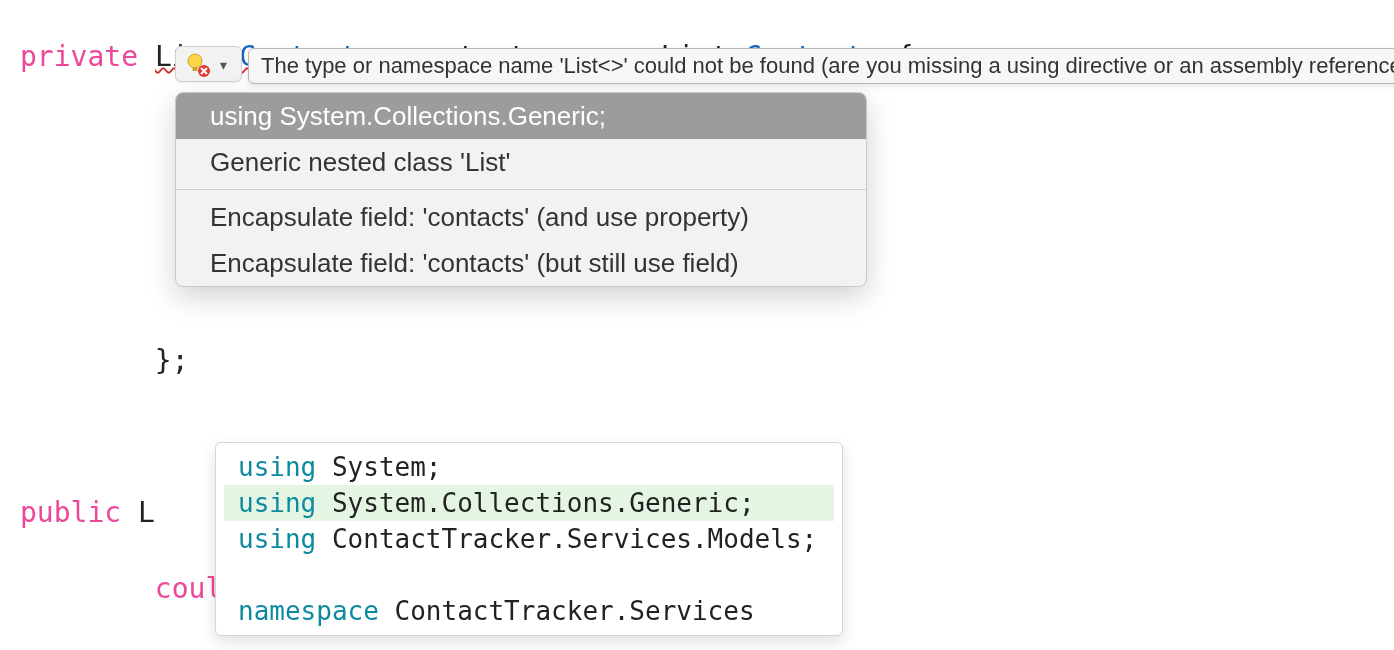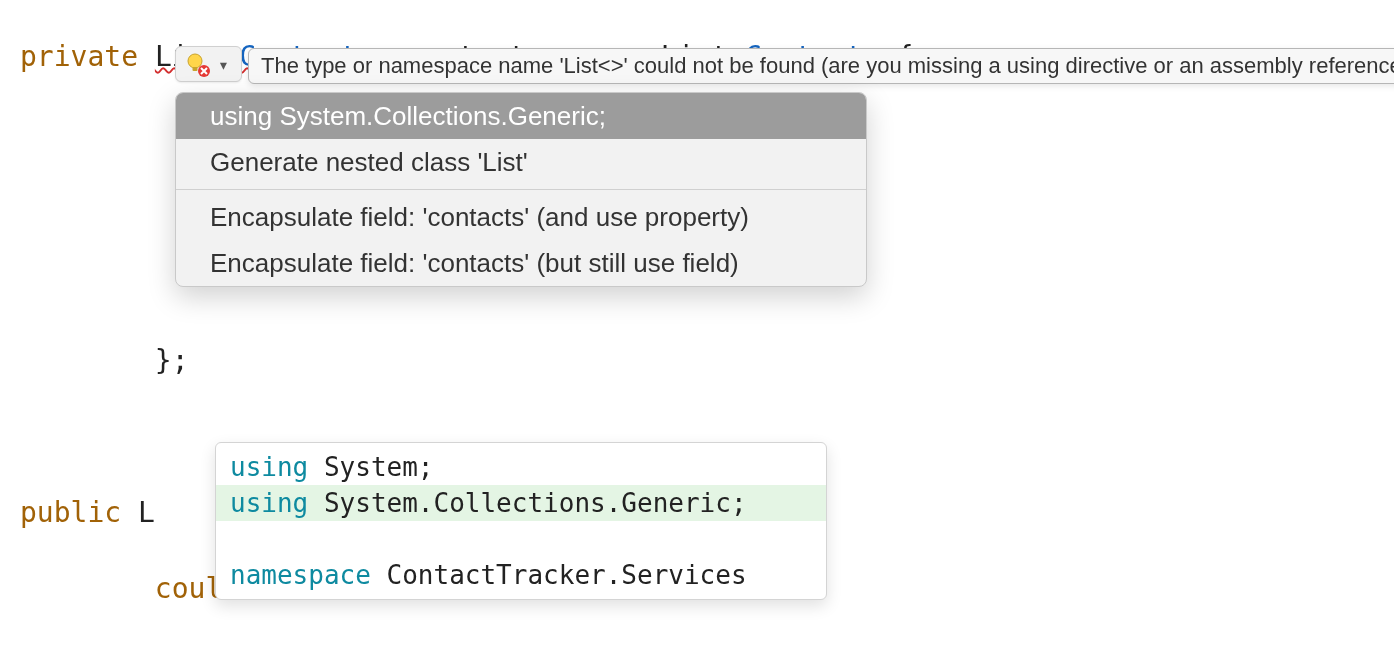--- a/index.html
+++ b/index.html
@@ -14,21 +14,21 @@
     position: relative;
   }
   .code-area {
     position: absolute;
     top: 0;
     left: 0;
     padding: 0 20px;
     line-height: 38px;
     white-space: pre;
   }
-  .kw { color: #a16207; }       
+  .kw { color: #ec4899; }       
   .type { color: #1565c0; }     
   .plain { color: #222; }
   .squiggle {
     text-decoration-line: underline;
     text-decoration-style: wavy;
     text-decoration-color: #d32f2f;
     text-decoration-thickness: 2px;
   }
 
   
@@ -105,21 +105,21 @@
   
   .preview-box {
     position: absolute;
     left: 215px;
     top: 442px;
     width: 610px;
     background: #ffffff;
     border: 1px solid #d4d4d4;
     border-radius: 6px;
     box-shadow: 0 6px 16px rgba(0,0,0,0.12);
-    padding: 6px 0;
+    padding: 6px 8px;
     font-family: "Menlo", "Consolas", monospace;
     font-size: 26px;
     line-height: 36px;
   }
   .preview-line { padding: 0 14px; white-space: pre; }
   .preview-line.added { background: #e4f5e4; }
   .ns-kw { color: #0e8aa0; }
 </style>
 </head>
 <body>
@@ -150,24 +150,25 @@
       <path d="M17 17 L23 23 M23 17 L17 23" stroke="#ffffff" stroke-width="2"></path>
     </svg>
   </span>
   <span class="chevron">▾</span>
 </div>
 
 <div class="tooltip-box">The type or namespace name 'List&lt;&gt;' could not be found (are you missing a using directive or an assembly reference?)</div>
 
 <div class="suggestion-menu">
   <div class="menu-item selected">using System.Collections.Generic;</div>
-  <div class="menu-item">Generate nested class 'List'</div>
+  <div class="menu-item">Generic nested class 'List'</div>
   <div class="menu-separator"></div>
   <div class="menu-item">Encapsulate field: 'contacts' (and use property)</div>
   <div class="menu-item">Encapsulate field: 'contacts' (but still use field)</div>
 </div>
 
 <div class="preview-box">
   <div class="preview-line"><span class="ns-kw">using</span><span class="plain"> System;</span></div>
   <div class="preview-line added"><span class="ns-kw">using</span><span class="plain"> System.Collections.Generic;</span></div>
+  <div class="preview-line"><span class="ns-kw">using</span><span class="plain"> ContactTracker.Services.Models;</span></div>
   <div class="preview-line">&nbsp;</div>
   <div class="preview-line"><span class="ns-kw">namespace</span><span class="plain"> ContactTracker.Services</span></div>
 </div>
 
 </body></html>

